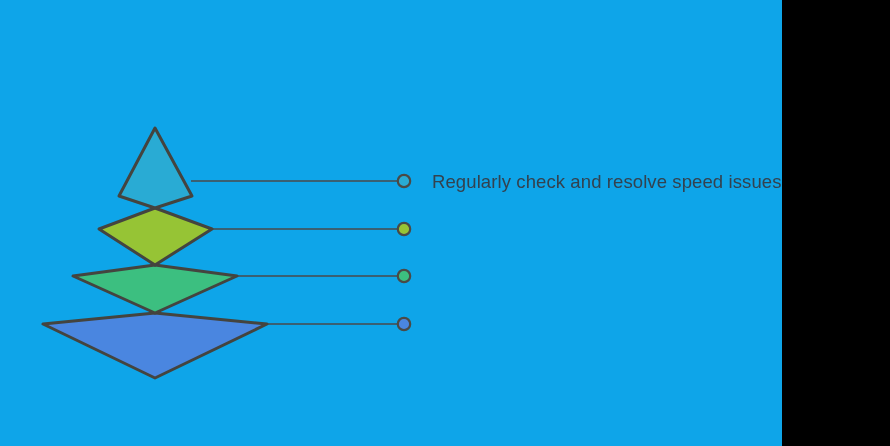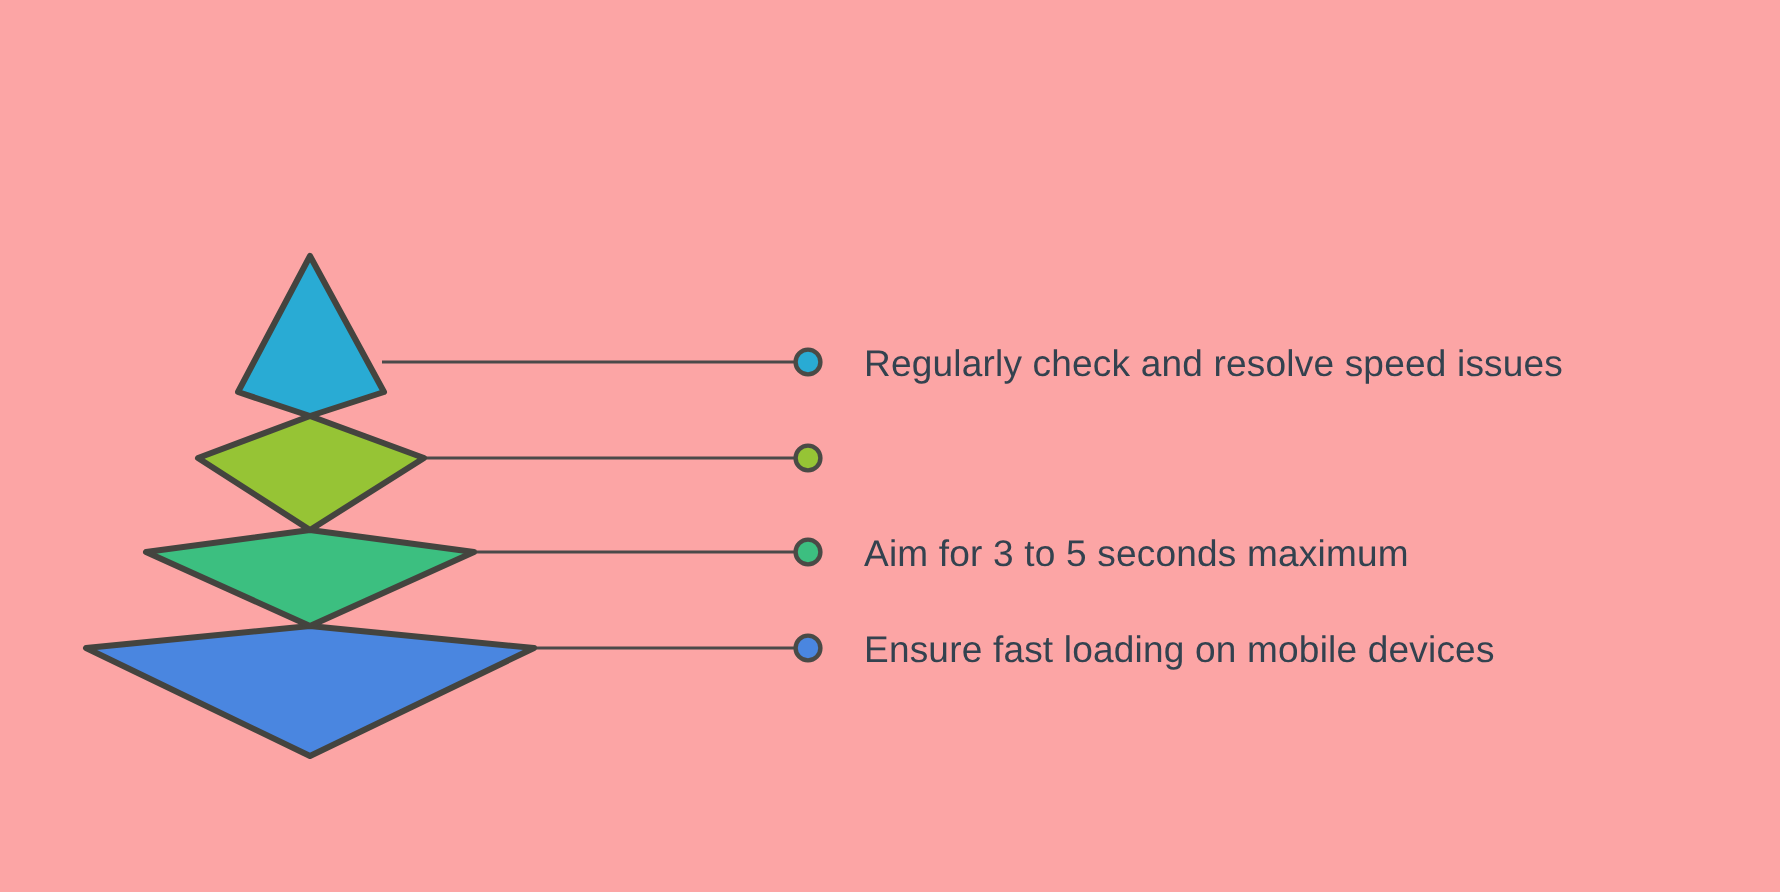--- a/index.html
+++ b/index.html
@@ -7,23 +7,23 @@
     margin: 0;
     padding: 0;
     background: #000000;
   }
   body {
     font-family: "Liberation Sans", sans-serif;
     -webkit-font-smoothing: antialiased;
   }
   #stage {
     position: relative;
-    width: 890px;
+    width: 782px;
     height: 446px;
-    background: #fca5a5;
+    background: #0ea5e9;
     overflow: hidden;
   }
   #pyramid-svg {
     position: absolute;
     left: 0;
     top: 0;
     width: 890px;
     height: 446px;
     display: block;
   }
@@ -70,17 +70,15 @@
     <polygon points="155,128 192,196 155,208 119,196" fill="#29abd4" stroke="#44443f" stroke-width="3" stroke-linejoin="round"></polygon>
 
     <circle cx="404" cy="181" r="6.2" fill="#29abd4" stroke="#4a4a46" stroke-width="2.2"></circle>
     <circle cx="404" cy="229" r="6.2" fill="#96c435" stroke="#4a4a46" stroke-width="2.2"></circle>
     <circle cx="404" cy="276" r="6.2" fill="#3cbf80" stroke="#4a4a46" stroke-width="2.2"></circle>
     <circle cx="404" cy="324" r="6.2" fill="#4a86e0" stroke="#4a4a46" stroke-width="2.2"></circle>
   </svg>
 
   <div class="label-layer">
     <div class="row-label" style="top:173px;color:#33424f;">Regularly check and resolve speed issues</div>
-    <div class="row-label" style="top:268px;color:#33424f;">Aim for 3 to 5 seconds maximum</div>
-    <div class="row-label" style="top:316px;color:#33424f;">Ensure fast loading on mobile devices</div>
   </div>
 
 </div>
 
 </body></html>

